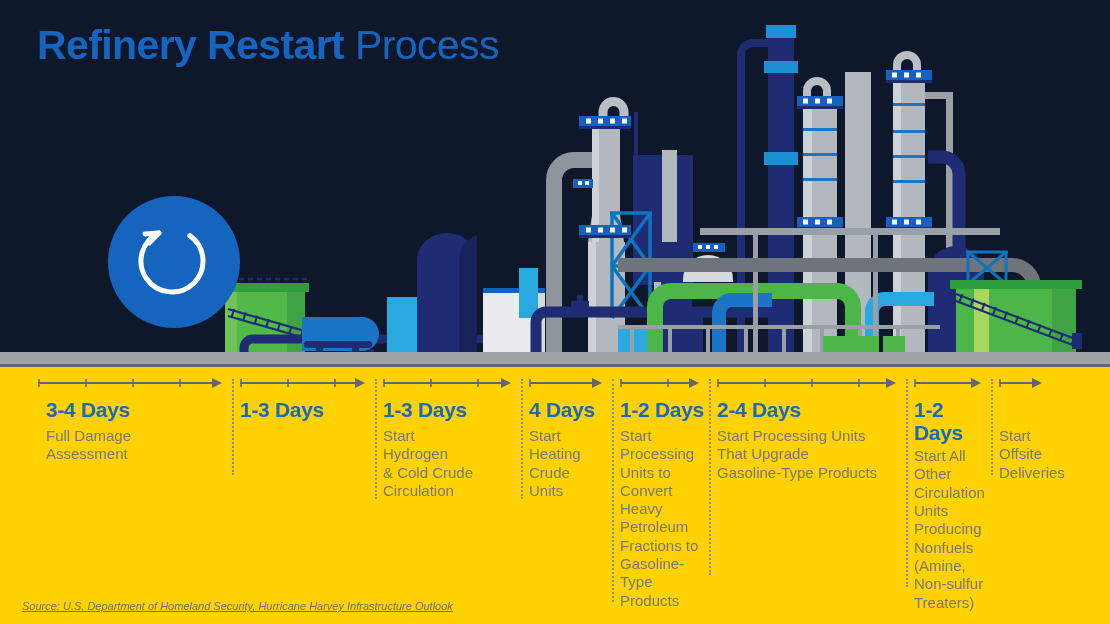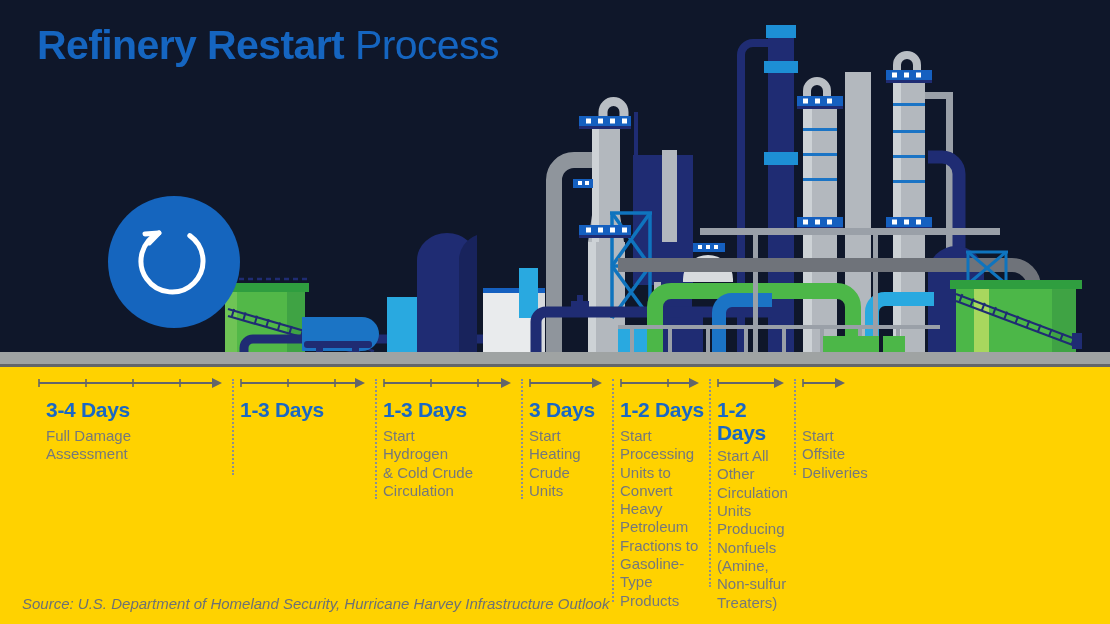--- a/index.html
+++ b/index.html
@@ -11,21 +11,21 @@
   .illu{position:absolute;left:0;top:0;width:1110px;height:367px;display:block;}
   .timeline{position:absolute;left:0;top:367px;width:1110px;height:257px;background:#FFD200;}
   .steps{display:flex;align-items:flex-start;padding:8px 0 0 38px;box-sizing:border-box;}
   .step{position:relative;box-sizing:border-box;flex:0 0 auto;}
   .sep{position:absolute;left:0;top:4px;width:0;border-left:2px dotted #8C8F93;}
   .arrow{display:block;}
   .step:not(:first-child) .arrow{margin-left:8px;}
   .duration{margin:7px 0 3px;padding-left:8px;font-size:21px;font-weight:700;color:#1A68C4;
     min-height:26px;letter-spacing:-0.3px;line-height:1.1;}
   .desc{padding-left:8px;padding-right:4px;font-size:15px;line-height:1.22;color:#75787B;white-space:pre-line;}
-  .source{position:absolute;left:22px;bottom:12px;font-style:italic;font-size:15px;color:#6E7173;}
+  .source{position:absolute;left:22px;bottom:12px;font-style:italic;font-size:11px;color:#6E7173;text-decoration:underline;}
 </style>
 </head>
 <body>
 
 <div class="canvas">
 
   <h1 class="page-title"><span class="t-bold">Refinery Restart</span> <span class="t-light">Process</span></h1>
 
   <svg class="illu" viewBox="0 0 1110 367" xmlns="http://www.w3.org/2000/svg">
 
@@ -294,21 +294,21 @@
 Circulation</div>
   </div>
 
   <div class="step" style="width: 91px;">
     <div class="sep" style="height: 120px;"></div>
     <svg class="arrow" xmlns="http://www.w3.org/2000/svg" viewBox="0 0 75 16" width="75" height="16">
             <line x1="1" y1="8" x2="63" y2="8" stroke="#63666A" stroke-width="2"></line>
             <line x1="1" y1="4" x2="1" y2="12" stroke="#63666A" stroke-width="1.6"></line>
             <polygon points="63,3 73,8 63,13" fill="#63666A"></polygon>
           </svg>
-    <div class="duration">3 Days</div>
+    <div class="duration">4 Days</div>
     <div class="desc">Start
 Heating
 Crude
 Units</div>
   </div>
 
   <div class="step" style="width: 97px;">
     <div class="sep" style="height: 223px;"></div>
     <svg class="arrow" xmlns="http://www.w3.org/2000/svg" viewBox="0 0 81 16" width="81" height="16">
             <line x1="1" y1="8" x2="69" y2="8" stroke="#63666A" stroke-width="2"></line>
@@ -322,20 +322,35 @@
 Units to
 Convert
 Heavy
 Petroleum
 Fractions to
 Gasoline-
 Type
 Products</div>
   </div>
 
+  <div class="step" style="width: 197px;">
+    <div class="sep" style="height: 196px;"></div>
+    <svg class="arrow" xmlns="http://www.w3.org/2000/svg" viewBox="0 0 181 16" width="181" height="16">
+            <line x1="1" y1="8" x2="169" y2="8" stroke="#63666A" stroke-width="2"></line>
+            <line x1="1" y1="4" x2="1" y2="12" stroke="#63666A" stroke-width="1.6"></line>
+            <line x1="48" y1="4" x2="48" y2="12" stroke="#63666A" stroke-width="1.6"></line>
+            <line x1="95" y1="4" x2="95" y2="12" stroke="#63666A" stroke-width="1.6"></line>
+            <line x1="142" y1="4" x2="142" y2="12" stroke="#63666A" stroke-width="1.6"></line>
+            <polygon points="169,3 179,8 169,13" fill="#63666A"></polygon>
+          </svg>
+    <div class="duration">2-4 Days</div>
+    <div class="desc">Start Processing Units
+That Upgrade
+Gasoline-Type Products</div>
+  </div>
 
   <div class="step" style="width: 85px;">
     <div class="sep" style="height: 208px;"></div>
     <svg class="arrow" xmlns="http://www.w3.org/2000/svg" viewBox="0 0 69 16" width="69" height="16">
             <line x1="1" y1="8" x2="57" y2="8" stroke="#63666A" stroke-width="2"></line>
             <line x1="1" y1="4" x2="1" y2="12" stroke="#63666A" stroke-width="1.6"></line>
             <polygon points="57,3 67,8 57,13" fill="#63666A"></polygon>
           </svg>
     <div class="duration">1-2 Days</div>
     <div class="desc">Start All

